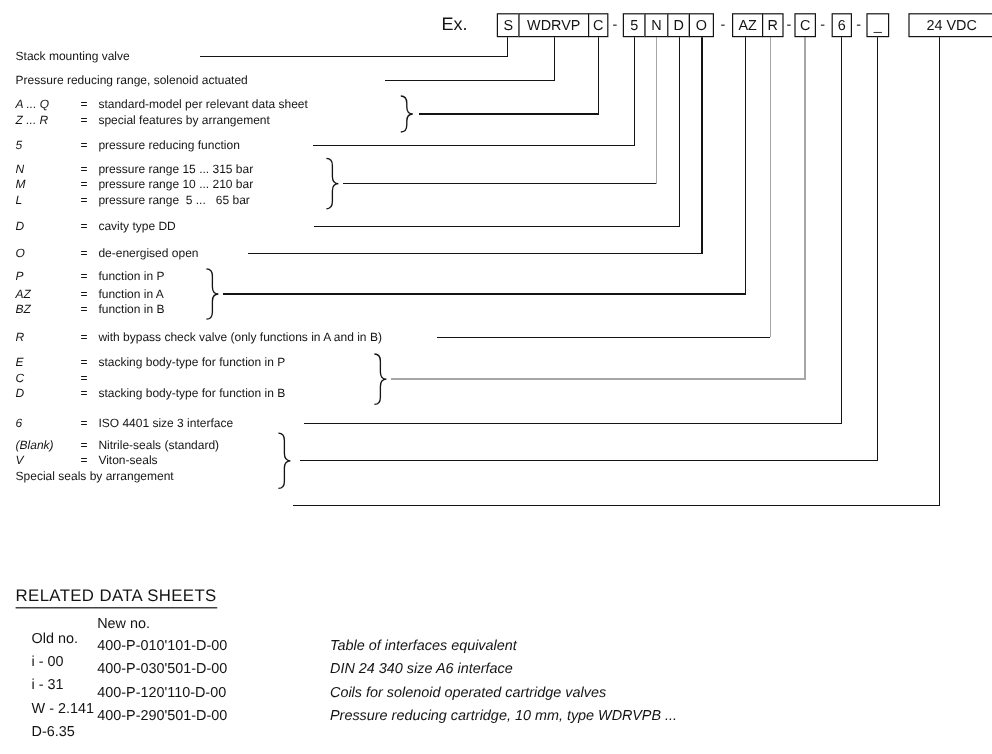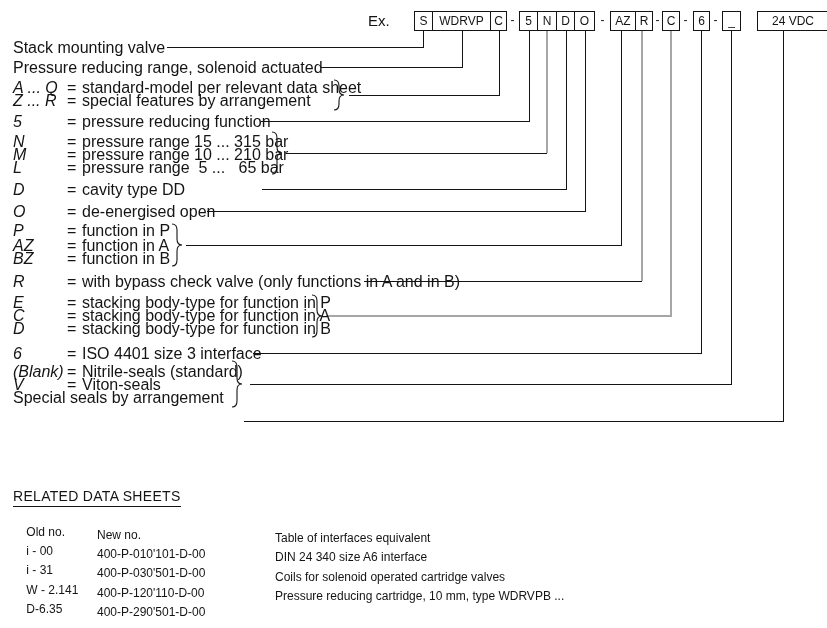--- a/index.html
+++ b/index.html
@@ -12,30 +12,30 @@
     border-bottom:1.4px solid #141414;padding-bottom:2px;white-space:pre;
   }
   .exlabel{position:absolute;font-size:15px;line-height:20px;}
   .cbox{
     position:absolute;top:11px;height:20px;box-sizing:border-box;
     border:1px solid #141414;font-size:12px;line-height:18px;text-align:center;
     white-space:pre;background:#fff;
   }
   .csep{position:absolute;top:11px;height:20px;font-size:12px;line-height:19px;text-align:center;}
   .kl{
-    position:absolute;left:13px;height:13px;font-size:16px;line-height:13px;
+    position:absolute;left:13px;height:13px;font-size:10px;line-height:13px;
     display:flex;white-space:pre;
   }
   .kl .code{width:54px;flex:none;font-style:italic;}
   .kl .eq{width:15px;flex:none;}
   svg.lines{position:absolute;left:0;top:0;}
   .rel-title{top:489px;left:13px;}
   .trow{position:absolute;left:13px;height:13px;font-size:12px;line-height:13px;white-space:pre;}
-  .trow .c2{position:absolute;left:84px;top:0;margin-top:16px;}
-  .trow .c3{position:absolute;left:262px;top:0;}
+  .trow .c2{position:absolute;left:68px;top:0;}
+  .trow .c3{position:absolute;left:262px;top:0;font-style:italic;}
 </style>
 </head>
 <body>
 
 <div id="page">
 
   <svg class="lines" width="827" height="628" viewBox="0 0 827 628">
     <g stroke="#141414" stroke-width="1" fill="none" shape-rendering="crispEdges">
       <path d="M167,47 H423 V31"></path>
       <path d="M321,67 H462 V31"></path>
@@ -100,21 +100,21 @@
   <div class="kl" style="top:183px"><span class="code">D</span><span class="eq">=</span><span class="desc">cavity type DD</span></div>
   <div class="kl" style="top:205px"><span class="code">O</span><span class="eq">=</span><span class="desc">de-energised open</span></div>
 
   <div class="kl" style="top:224px"><span class="code">P</span><span class="eq">=</span><span class="desc">function in P</span></div>
   <div class="kl" style="top:239px"><span class="code">AZ</span><span class="eq">=</span><span class="desc">function in A</span></div>
   <div class="kl" style="top:252px"><span class="code">BZ</span><span class="eq">=</span><span class="desc">function in B</span></div>
 
   <div class="kl" style="top:275px"><span class="code">R</span><span class="eq">=</span><span class="desc">with bypass check valve (only functions in A and in B)</span></div>
 
   <div class="kl" style="top:296px"><span class="code">E</span><span class="eq">=</span><span class="desc">stacking body-type for function in P</span></div>
-  <div class="kl" style="top:309px"><span class="code">C</span><span class="eq">=</span><span class="desc">stacking body-type for function in A</span></div>
+  <div class="kl" style="top:309px"><span class="code">C</span><span class="eq">=</span></div>
   <div class="kl" style="top:322px"><span class="code">D</span><span class="eq">=</span><span class="desc">stacking body-type for function in B</span></div>
 
   <div class="kl" style="top:347px"><span class="code">6</span><span class="eq">=</span><span class="desc">ISO 4401 size 3 interface</span></div>
 
   <div class="kl" style="top:365px"><span class="code">(Blank)</span><span class="eq">=</span><span class="desc">Nitrile-seals (standard)</span></div>
   <div class="kl" style="top:378px"><span class="code">V</span><span class="eq">=</span><span class="desc">Viton-seals</span></div>
   <div class="kl" style="top:391px"><span class="desc">Special seals by arrangement</span></div>
 
 
   <div class="doc-title rel-title">RELATED DATA SHEETS</div>

